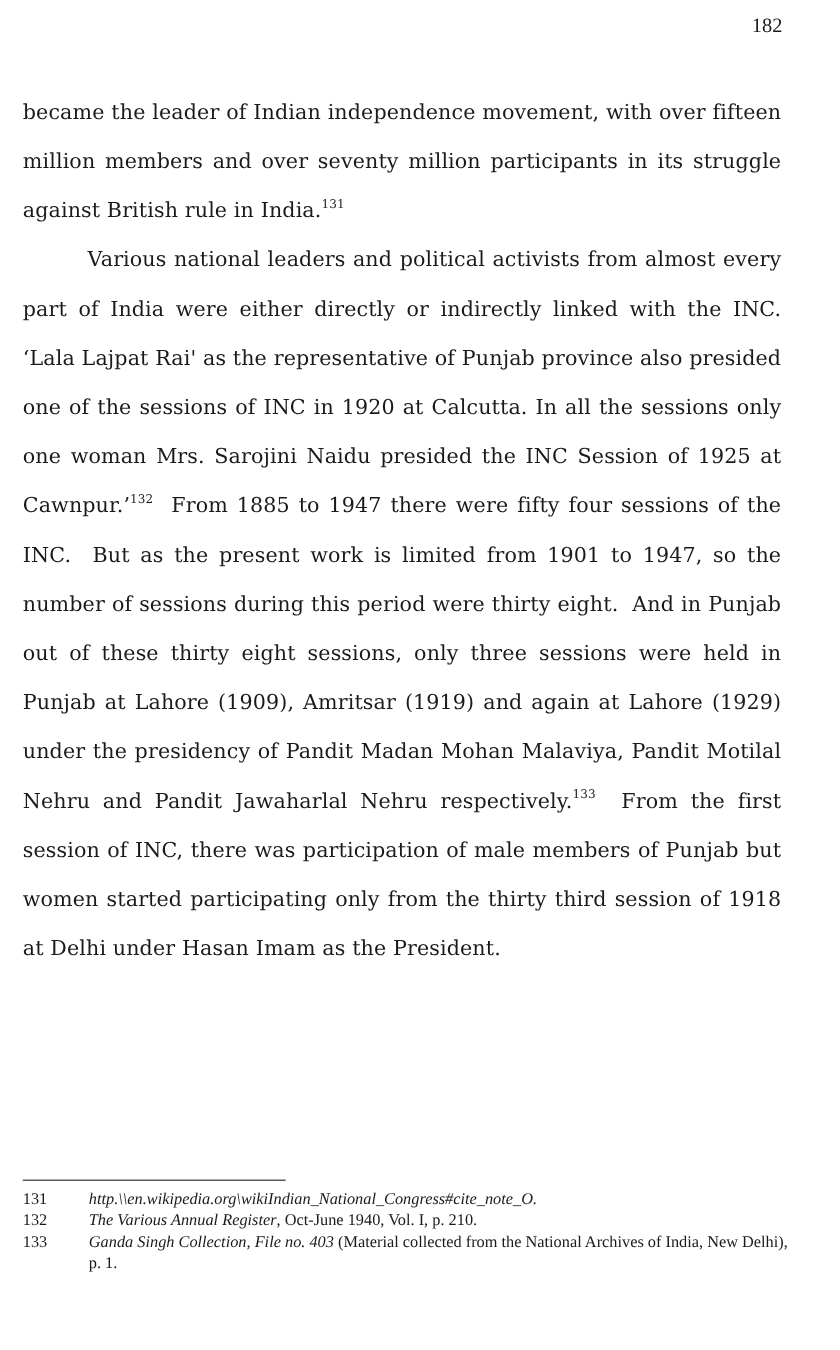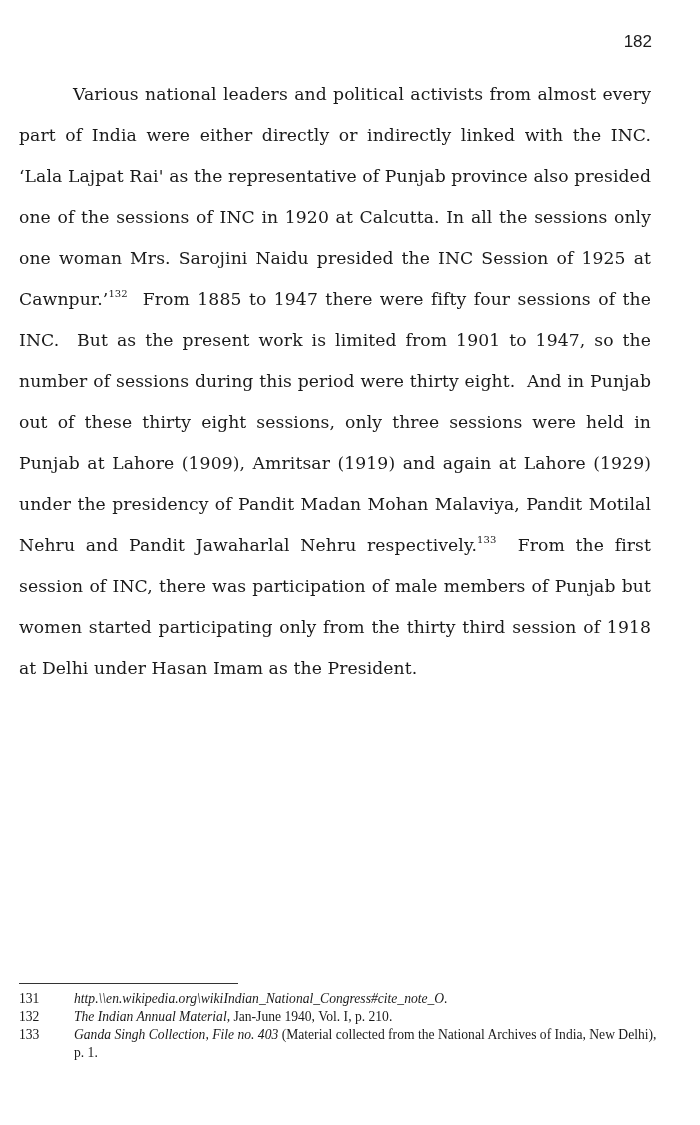--- a/index.html
+++ b/index.html
@@ -1,50 +1,51 @@
 <!DOCTYPE html>
 <html><head>
 <meta charset="utf-8">
 <style>
   html, body { margin: 0; padding: 0; background: #ffffff; }
   body { width: 700px; height: 1125px; position: relative; overflow: hidden;
          font-family: "DejaVu Serif", serif; color: #1a1a1a; }
-  .page-number { position: absolute; top: 32px; right: 48px;
-                 font-family: Liberation Sans, sans-serif; font-size: 17px; }
+  .page-number { position: absolute; top: 12px; right: 48px;
+                 font-family: Liberation Serif, serif; font-size: 17px; }
   .body { position: absolute; top: 74px; left: 19px; width: 632px; }
   .para { margin: 0; font-size: 17.2px; line-height: 41px; text-align: justify;
           text-align-last: left; letter-spacing: 0.1px; }
   .para.indent { text-indent: 54px; }
   sup { font-size: 10px; line-height: 0; vertical-align: 8px; }
   .rule { position: absolute; top: 983px; left: 19px; width: 219px; height: 0;
           border-top: 1.5px solid #333; }
   .footnotes { position: absolute; top: 990px; left: 19px; width: 640px;
                font-family: "Liberation Serif", serif; font-size: 13.6px; line-height: 18px; }
   .fn { display: flex; }
   .fn-num { width: 55px; flex: 0 0 55px; }
   .fn-text { flex: 1; }
   .it { font-style: italic; }
 </style>
 </head>
 <body>
 
 <div class="page-number">182</div>
 
 <div class="body">
+  <p class="para"><span>became the leader of Indian independence movement, with over fifteen million members and over seventy million participants in its struggle against British rule in India.</span><sup>131</sup></p>
   <p class="para indent"><span>Various national leaders and political activists from almost every part of India were either directly or indirectly linked with the INC.  ‘Lala Lajpat Rai' as the representative of Punjab province also presided one of the sessions of INC in 1920 at Calcutta.  In all the sessions only one woman Mrs. Sarojini Naidu presided the INC Session of 1925 at Cawnpur.’</span><sup>132</sup><span style="white-space:pre-wrap">  From 1885 to 1947 there were fifty four sessions of the INC.  But as the present work is limited from 1901 to 1947, so the number of sessions during this period were thirty eight.  And in Punjab out of these thirty eight sessions, only three sessions were held in Punjab at Lahore (1909), Amritsar (1919) and again at Lahore (1929) under the presidency of Pandit Madan Mohan Malaviya, Pandit Motilal Nehru and Pandit Jawaharlal Nehru respectively.</span><sup>133</sup><span style="white-space:pre-wrap">  From the first session of INC, there was participation of male members of Punjab but women started participating only from the thirty third session of 1918 at Delhi under Hasan Imam as the President.</span></p>
 </div>
 
 <div class="rule"></div>
 
 <div class="footnotes">
   <div class="fn">
     <span class="fn-num">131</span>
     <span class="fn-text"><span class="it">http.\\en.wikipedia.org\wikiIndian_National_Congress#cite_note_O.</span><span></span></span>
   </div>
   <div class="fn">
     <span class="fn-num">132</span>
-    <span class="fn-text"><span class="it">The Indian Annual Material</span><span>, Jan-June 1940, Vol. I, p. 210.</span></span>
+    <span class="fn-text"><span class="it">The Various Annual Register</span><span>, Oct-June 1940, Vol. I, p. 210.</span></span>
   </div>
   <div class="fn">
     <span class="fn-num">133</span>
     <span class="fn-text"><span class="it">Ganda Singh Collection, File no. 403</span><span> (Material collected from the National Archives of India, New Delhi), p. 1.</span></span>
   </div>
 </div>
 
 </body></html>

